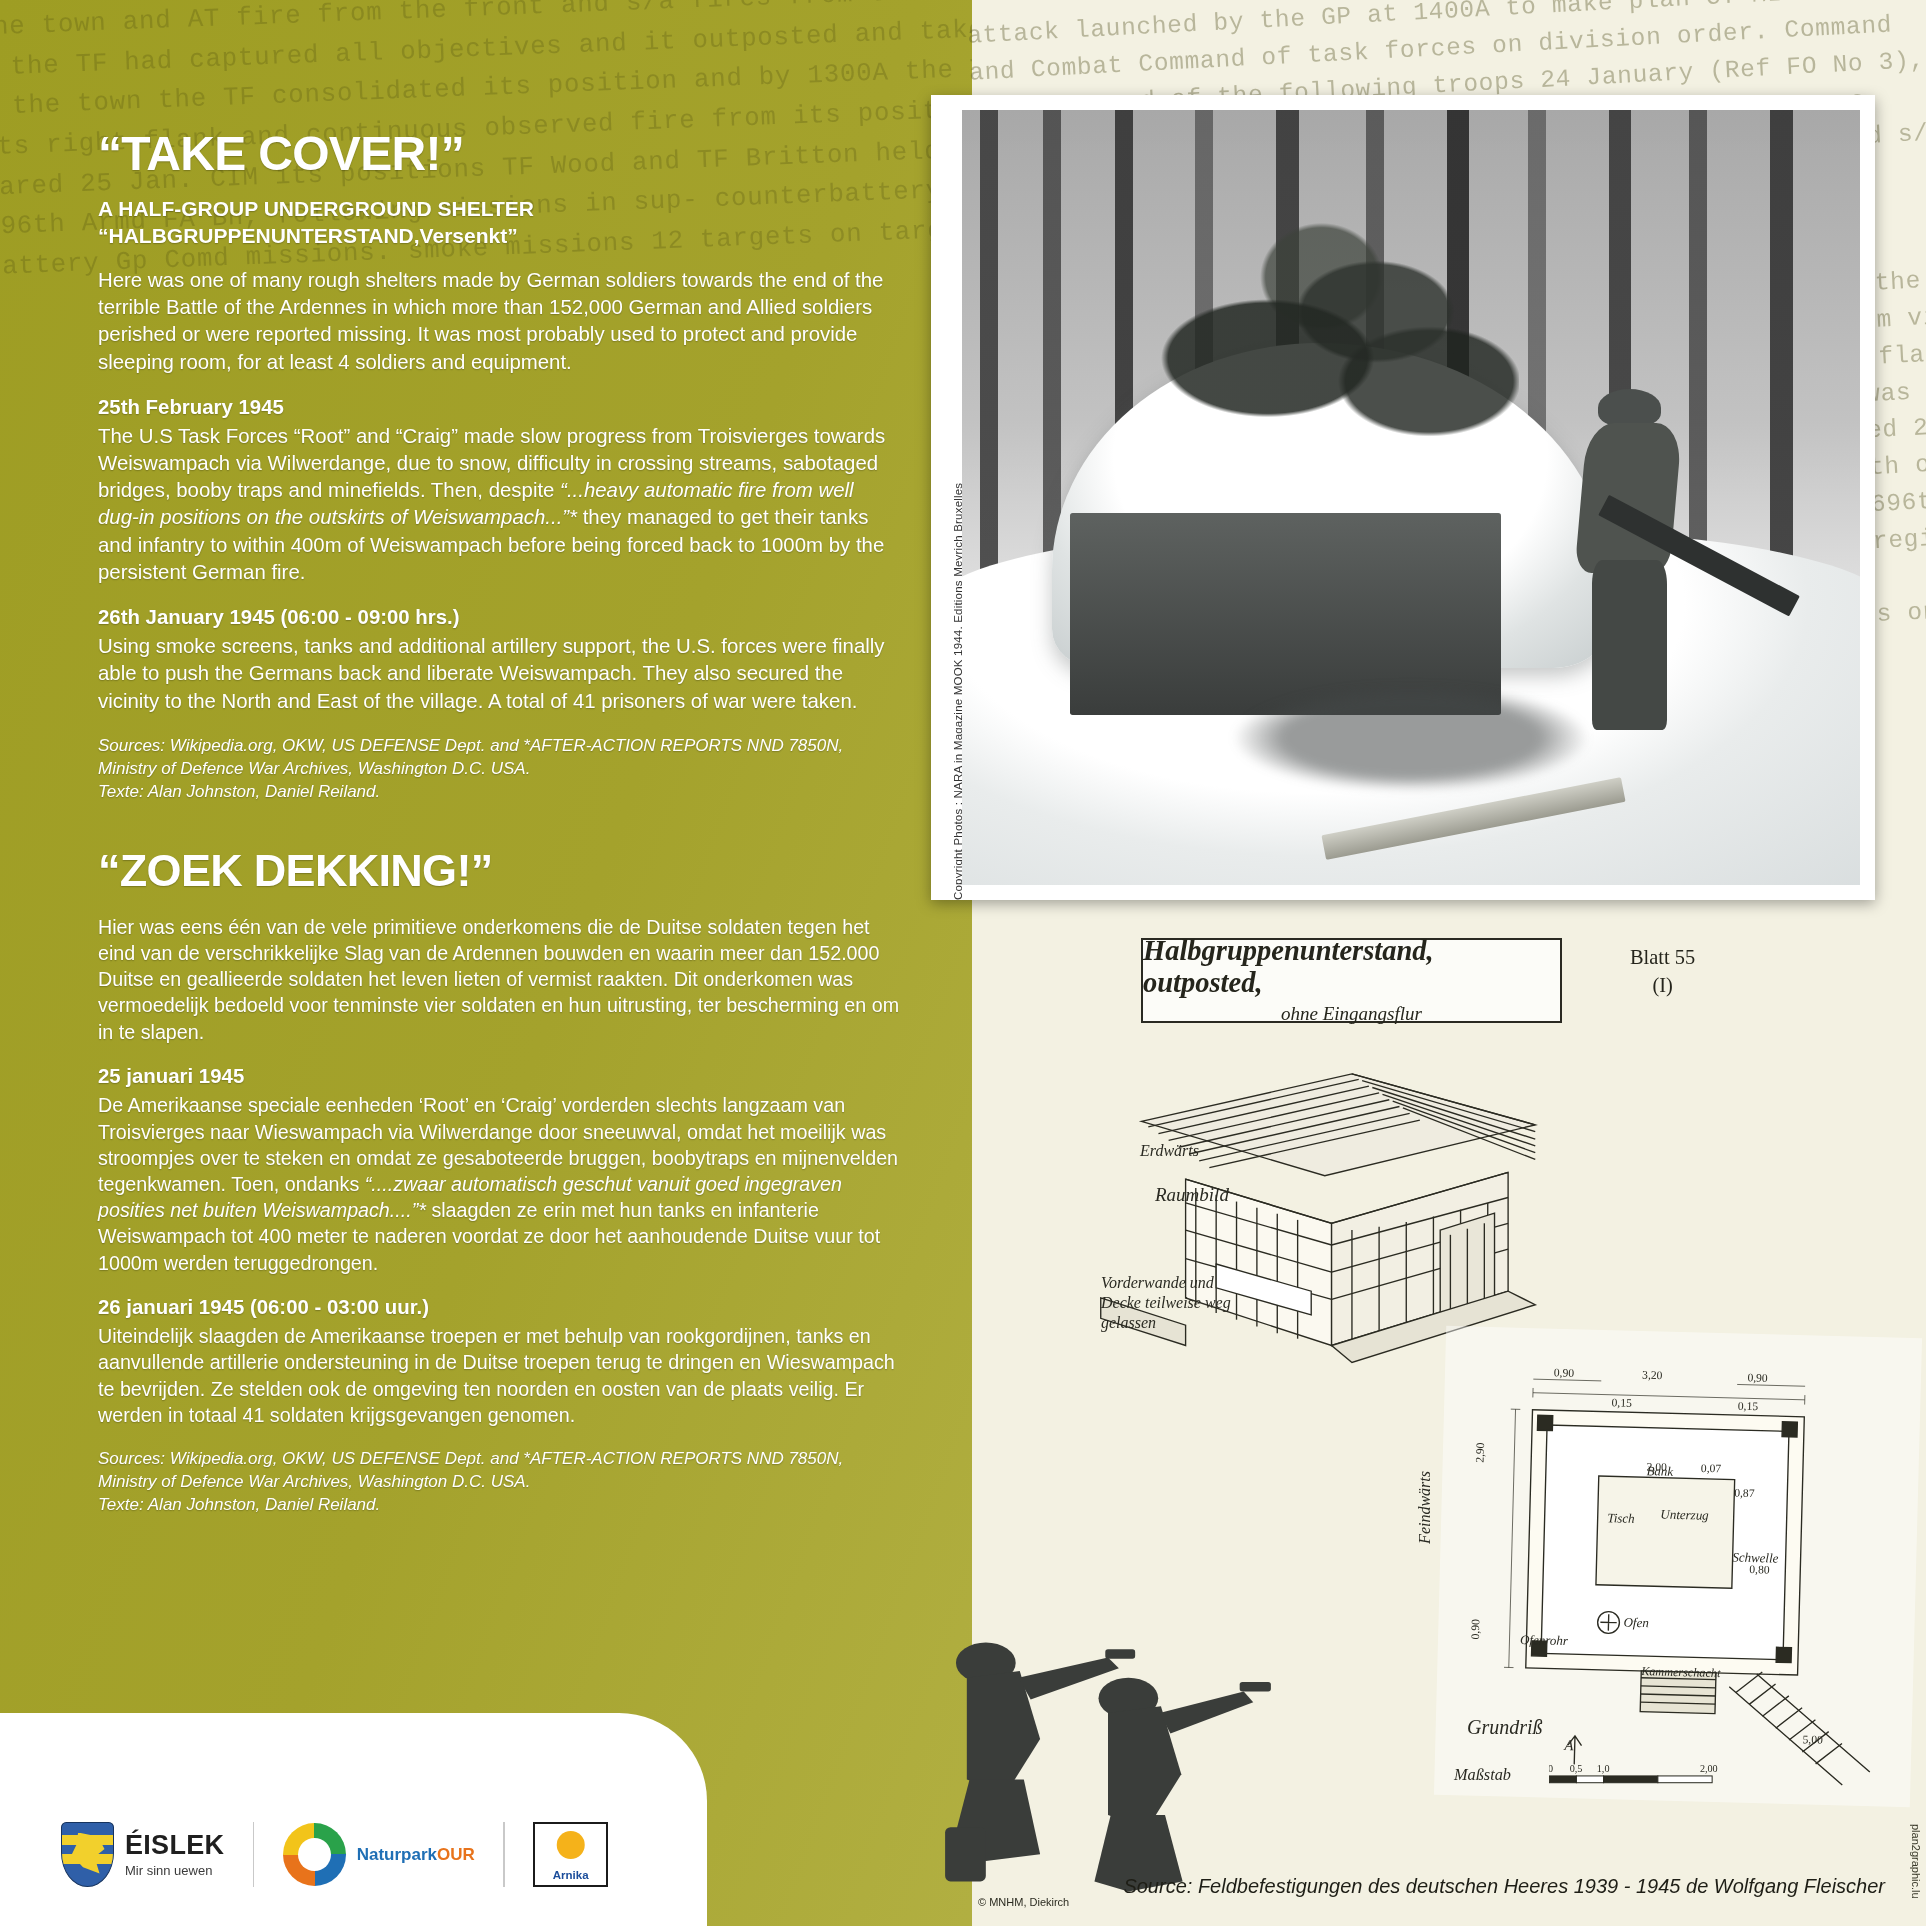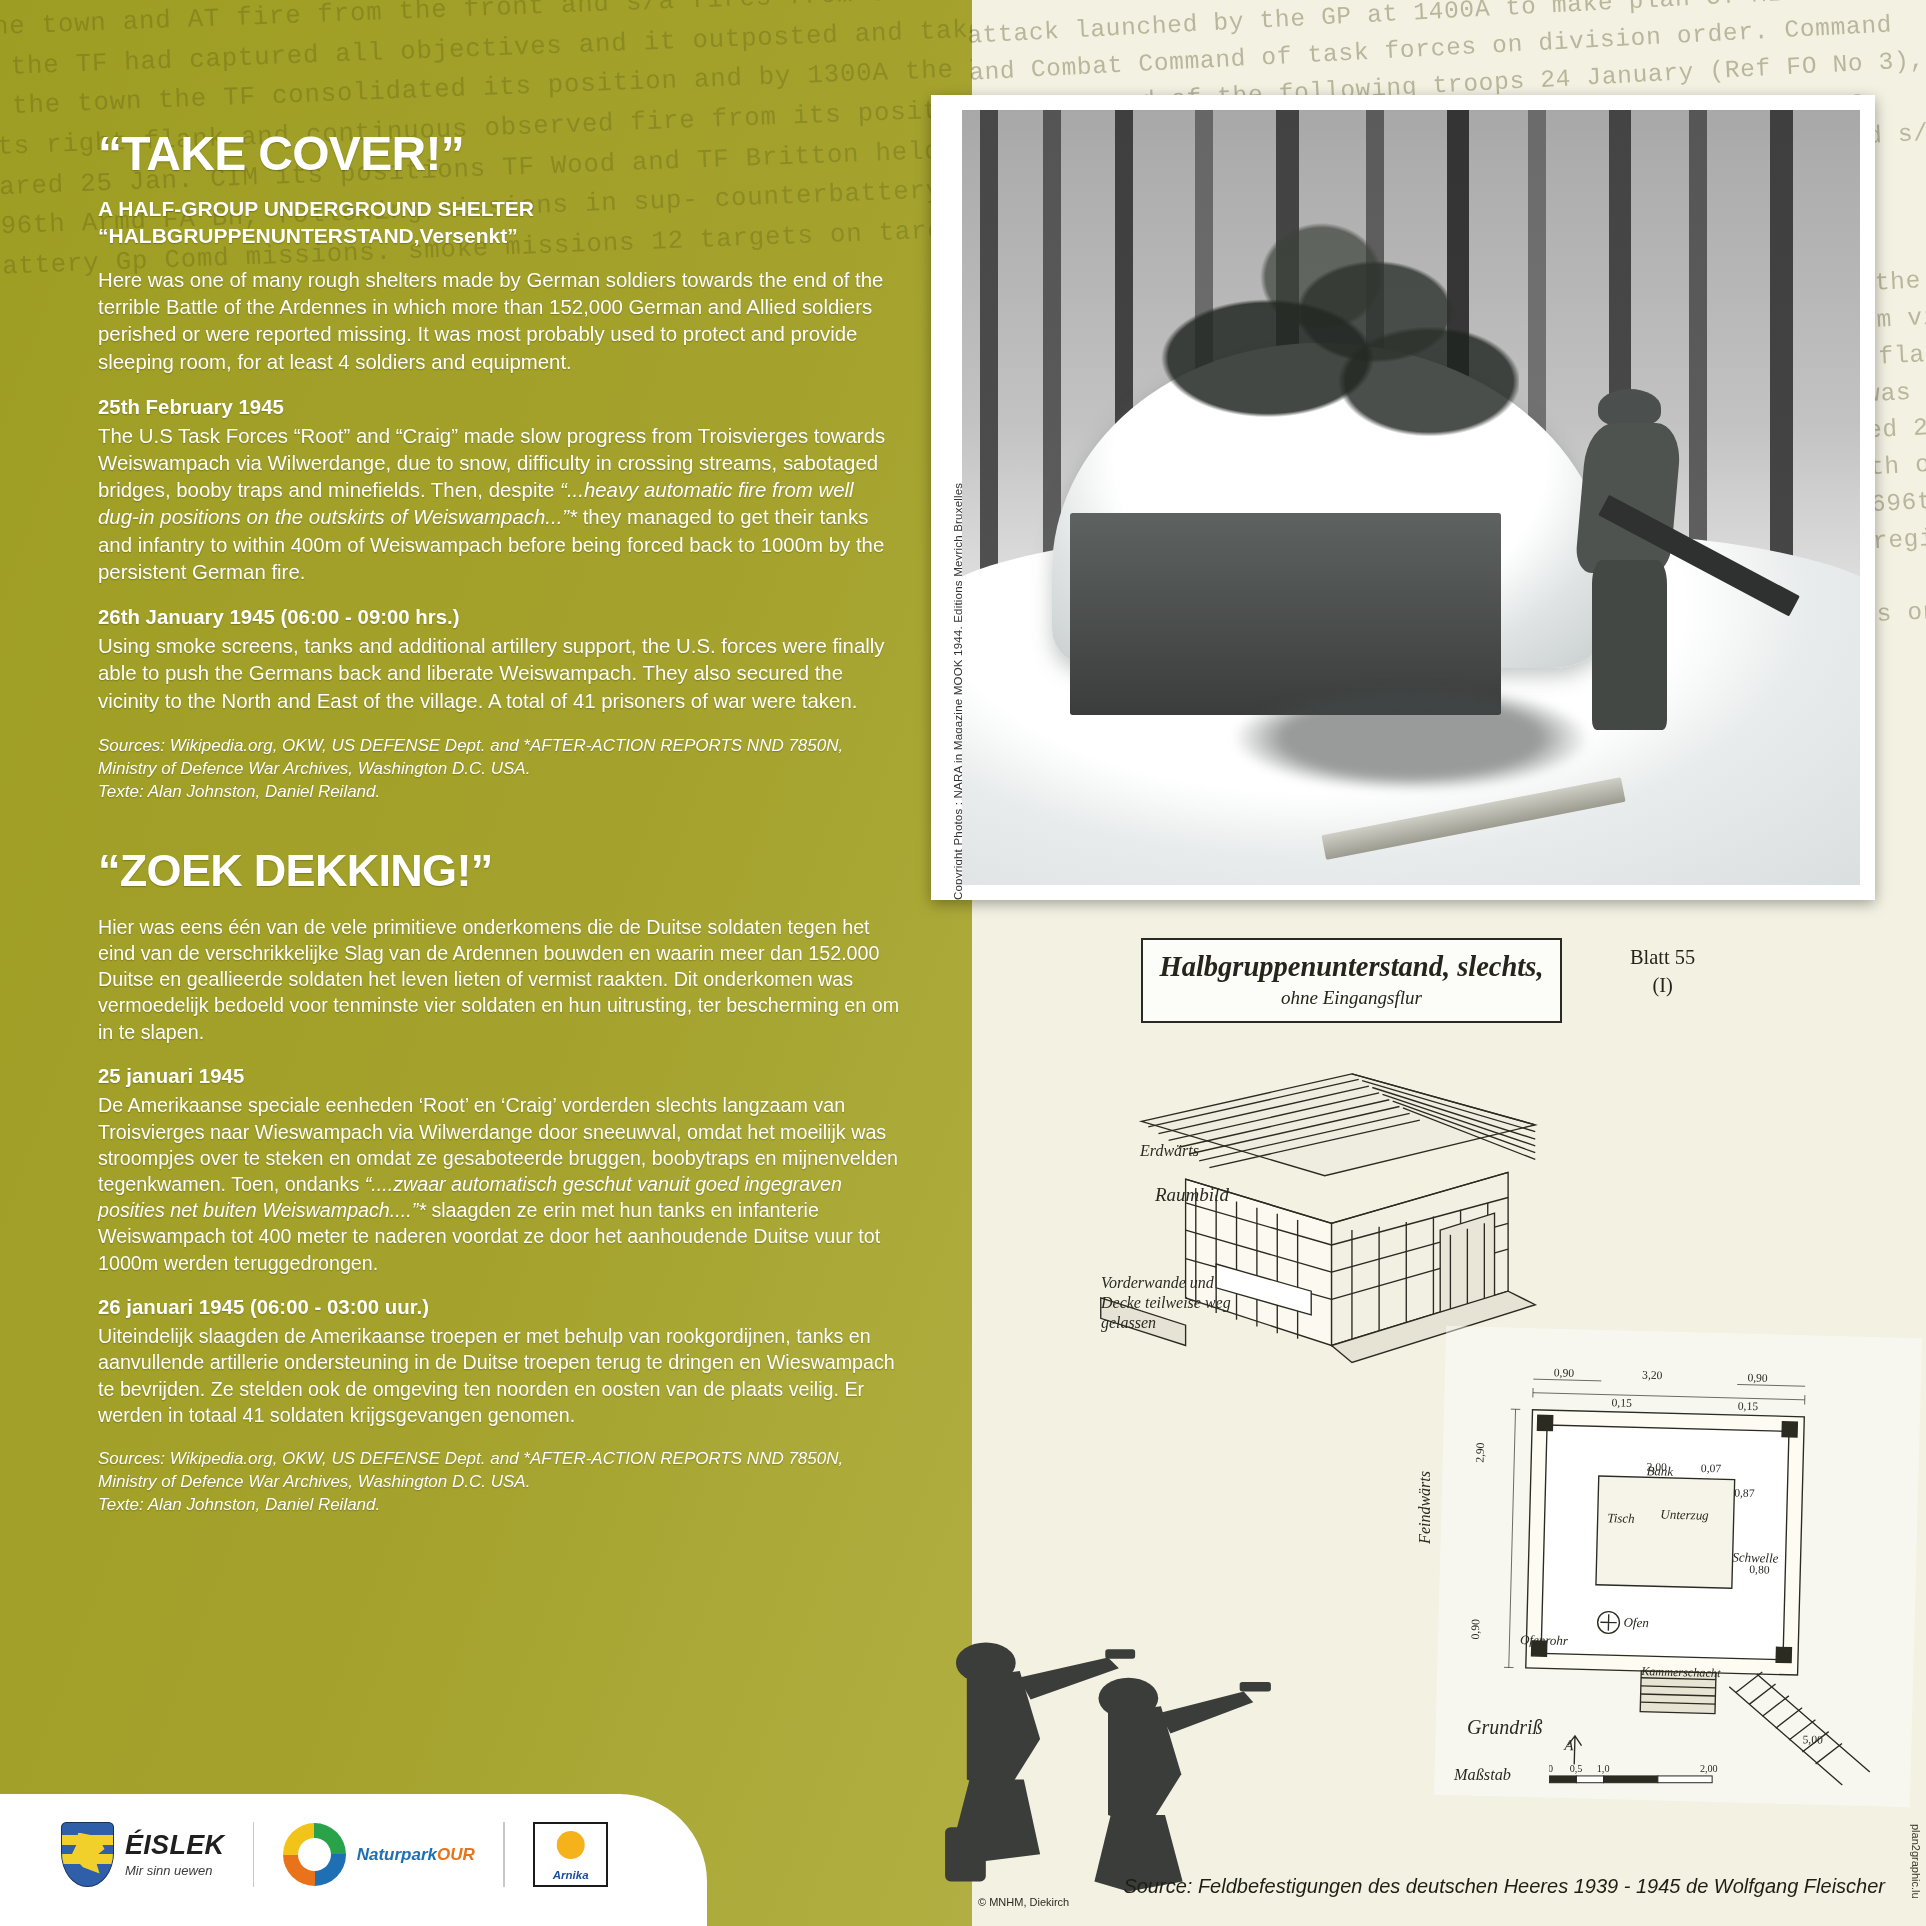--- a/index.html
+++ b/index.html
@@ -243,24 +243,23 @@
     position: absolute; left: 904px; top: 1576px; width: 408px; height: 319px;
     overflow: hidden;
   }
   #soldiers-credit {
     position: absolute; left: 978px; top: 1896px;
     font-size: 11px; color: #2b2b20;
   }
 
   
   #logo-tab {
-    position: absolute; left: 0; bottom: 0; width: 707px; height: 132px;
+    position: absolute; left: 0; bottom: 0; width: 707px; height: 213px;
     background: #ffffff;
     border-top-right-radius: 88px;
-    font-style: italic;
   }
   #logos {
     position: absolute; left: 61px; bottom: 39px;
     display: flex; align-items: center; gap: 28.5px;
   }
   .logo-block { display: flex; align-items: center; gap: 11px; }
   .divider { width: 1.4px; height: 65px; background: #c9c9c9; }
   #eislek-text { display: flex; flex-direction: column; line-height: 1.0; }
   #eislek-name { font-size: 27px; font-weight: bold; color: #1f1f1f; letter-spacing: 0.3px;}
   #eislek-tag { font-size: 13px; color: #3b3b3b; margin-top: 5.4px; }
@@ -360,21 +359,21 @@
         <div class="torso"></div>
         <div class="legs"></div>
       </div>
       <div class="rifle"></div>
     </div>
   </div>
 
   <div id="drawing-area">
 
     <div id="draw-title-box">
-      <div id="draw-title-main">Halbgruppenunterstand, slechts,</div>
+      <div id="draw-title-main">Halbgruppenunterstand, outposted,</div>
       <div id="draw-title-sub">ohne Eingangsflur</div>
     </div>
 
     <div id="blatt">
       <div>Blatt 55</div>
       <div>(I)</div>
     </div>
 
     <div id="iso-wrap">
       <svg viewBox="0 0 760 620" width="516" height="421">

